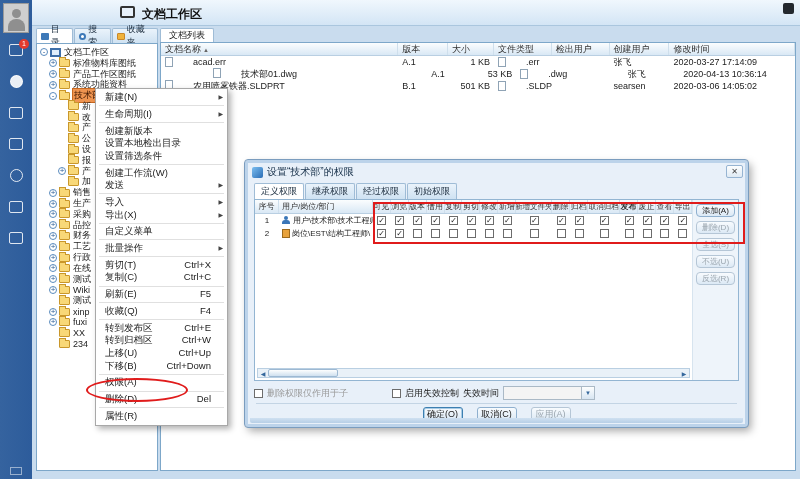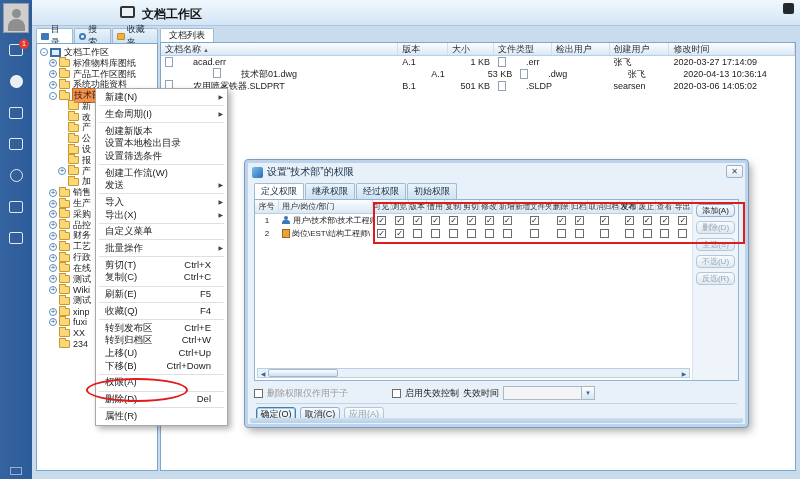--- a/index.html
+++ b/index.html
@@ -91,21 +91,21 @@
   .hs .sp { flex:1; }
   .btncol { flex:1; padding:4px 3px; display:flex; flex-direction:column; gap:4px; background:#eef4fa; }
   .sbtn { height:13px; font-size:8px; line-height:11px; text-align:center; border:1px solid #8fb0cf; border-radius:4px; background:linear-gradient(#f8fbfe,#dce9f5); color:#1a1a1a; }
   .sbtn.dis { color:#9aa5ae; border-color:#b5c6d6; }
   .dlg-foot { position:absolute; left:6px; right:6px; top:222px; height:16px; display:flex; align-items:center; gap:4px; font-size:9px; }
   .dlg-foot .gap { width:36px; }
   .flabel { color:#222; }
   .flabel.dis { color:#9a9a9a; }
   .combo { width:92px; height:14px; background:#f4f4f4; border:1px solid #aab9c6; position:relative; }
   .combo .ca { position:absolute; right:0; top:0; width:13px; height:12px; background:linear-gradient(#fdfefe,#d7e5f2); border-left:1px solid #aab9c6; font-size:6px; text-align:center; line-height:12px; color:#35689d; }
-  .dlg-btns { position:absolute; right:8px; top:240px; display:flex; gap:4px; border-top:1px solid #c3d4e4; padding-top:3px; left:8px; justify-content:flex-start; }
+  .dlg-btns { position:absolute; right:8px; top:240px; display:flex; gap:14px; border-top:1px solid #c3d4e4; padding-top:3px; left:8px; justify-content:center; }
   .dbtn { width:40px; height:14px; font-size:9px; line-height:12px; text-align:center; border:1px solid #8fb0cf; border-radius:3px; background:linear-gradient(#f8fbfe,#dce9f5); }
   .dbtn.def { border-color:#3c7fb1; box-shadow:0 0 0 1px #a8cbe5 inset; }
   .dbtn.dis { color:#9aa5ae; border-color:#b5c6d6; }
   .dlg-strip { position:absolute; left:2px; right:2px; bottom:1px; height:5px; background:linear-gradient(#cfe0f1,#b7cfe6); border-radius:0 0 2px 2px; }
 
   .ico-person { position:relative; width:9px; height:9px; flex:0 0 auto; margin-right:2px; }
   .ico-person::before { content:""; position:absolute; left:2px; top:0; width:4px; height:4px; border-radius:50%; background:#3a76b8; }
   .ico-person::after { content:""; position:absolute; left:0; top:4px; width:8px; height:4px; border-radius:3px 3px 0 0; background:#3a76b8; }
   .ico-post { position:relative; width:8px; height:9px; flex:0 0 auto; margin-right:2px; background:#e8a33d; border:1px solid #9c6a1d; }
 </style>

